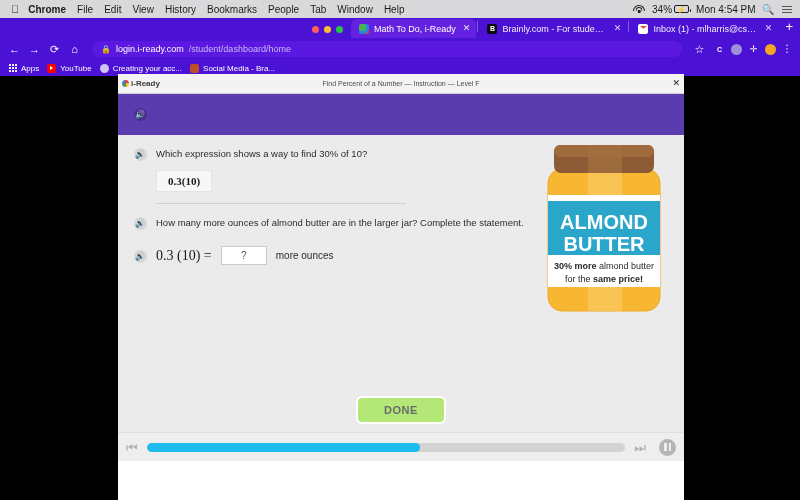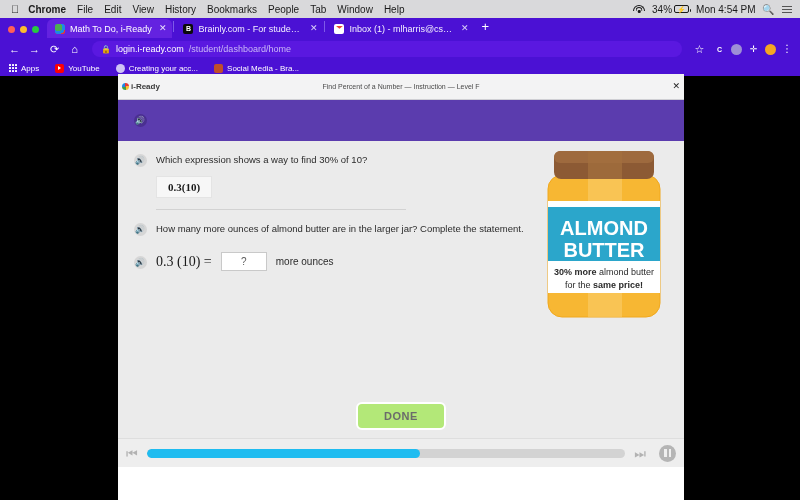--- a/index.html
+++ b/index.html
@@ -44,21 +44,21 @@
   .bolt { font-size: 7px; line-height: 1; }
   .mb-search { font-size: 10px; }
   .mb-list { display: inline-block; width: 10px; }
   .mb-list span { display: block; height: 1px; background: #555; margin: 2px 0; }
 
   
   .chrome {
     position: absolute; top: 18px; left: 0; width: 800px; height: 58px;
     background: #4b11d4;
   }
-  .tabstrip { height: 20px; display: flex; align-items: flex-end; padding-left: 4px; }
+  .tabstrip { height: 20px; display: flex; align-items: flex-end; padding-left: 4px; justify-content: flex-end; }
   .traffic { display: flex; align-items: center; gap: 5px; padding: 0 8px 5px 4px; }
   .dot { width: 7px; height: 7px; border-radius: 50%; }
   .dot.r { background: #ff5f57; } .dot.y { background: #febc2e; } .dot.g { background: #28c840; }
 
   .tab {
     height: 19px; display: flex; align-items: center; gap: 5px;
     padding: 0 6px 0 8px; font-size: 9px; color: #f3f0ff;
     border-radius: 6px 6px 0 0; max-width: 148px; position: relative;
   }
   .tab.active { background: #6422e0; color: #ffffff; }
@@ -84,37 +84,37 @@
   .lockico { font-size: 8px; }
   .url-dim { color: #c9b6f7; }
   .omni-right { display: flex; align-items: center; gap: 6px; padding-right: 2px; }
   .ext { width: 11px; height: 11px; border-radius: 50%; display:flex; align-items:center; justify-content:center; font-size:7px; }
   .ext.c { color:#fff; font-weight:bold; border-radius:0; }
   .ext.grey { background:#9e8fd6; }
   .ext.puzzle { color:#fff; font-size:9px; }
   .ext.avatar { background:#f5a623; color:#7a4a00; font-size:8px; }
   .kebab { color:#fff; font-size:10px; letter-spacing:0; line-height:1; }
 
-  .bookmarks { height: 16px; display: flex; align-items: center; gap: 16px; padding: 0 8px; font-size: 8px; color: #ffffff; }
+  .bookmarks { height: 16px; display: flex; align-items: center; gap: 8px; padding: 0 8px; font-size: 8px; color: #ffffff; }
   .bm { display: flex; align-items: center; gap: 4px; white-space: nowrap; }
   .bm-ico { width: 9px; height: 9px; border-radius: 2px; display:flex; align-items:center; justify-content:center; font-size:6px; color:#fff; }
   .bm-apps { display:grid; grid-template-columns: repeat(3,2px); grid-template-rows: repeat(3,2px); gap:1px; }
   .bm-apps i { background:#fff; width:2px; height:2px; border-radius:0.5px; display:block; }
   .bm-yt { background:#ff0000; position:relative; }
   .bm-yt:after { content:""; border-left:3px solid #fff; border-top:2px solid transparent; border-bottom:2px solid transparent; }
   .bm-doc { background:#cfc3f5; border-radius:50%; }
   .bm-sm { background:#c14e2b; }
 
   
   .app {
     position: absolute; left: 118px; top: 74px; width: 566px; height: 426px;
     background: #ffffff; overflow: hidden;
   }
   .app-header {
-    height: 26px; background: #f3f3f4; border-bottom: 1px solid #cfcfd4;
+    height: 20px; background: #f3f3f4; border-bottom: 1px solid #cfcfd4;
     display: flex; align-items: center; padding: 0 4px; position: relative;
   }
   .brand { display:flex; align-items:center; gap:2px; font-size:8px; font-weight:bold; color:#3a3a3a; }
   .brand .bdot { width:7px; height:7px; border-radius:50%;
     background: conic-gradient(#e53935 0 25%, #fbc02d 0 50%, #43a047 0 75%, #1e88e5 0 100%); }
   .app-title {
     position:absolute; left:0; right:0; text-align:center;
     font-size: 7px; color: #4a4a4a; pointer-events:none;
   }
   .app-close { margin-left:auto; font-size:9px; color:#222; line-height:1; z-index:2; }

